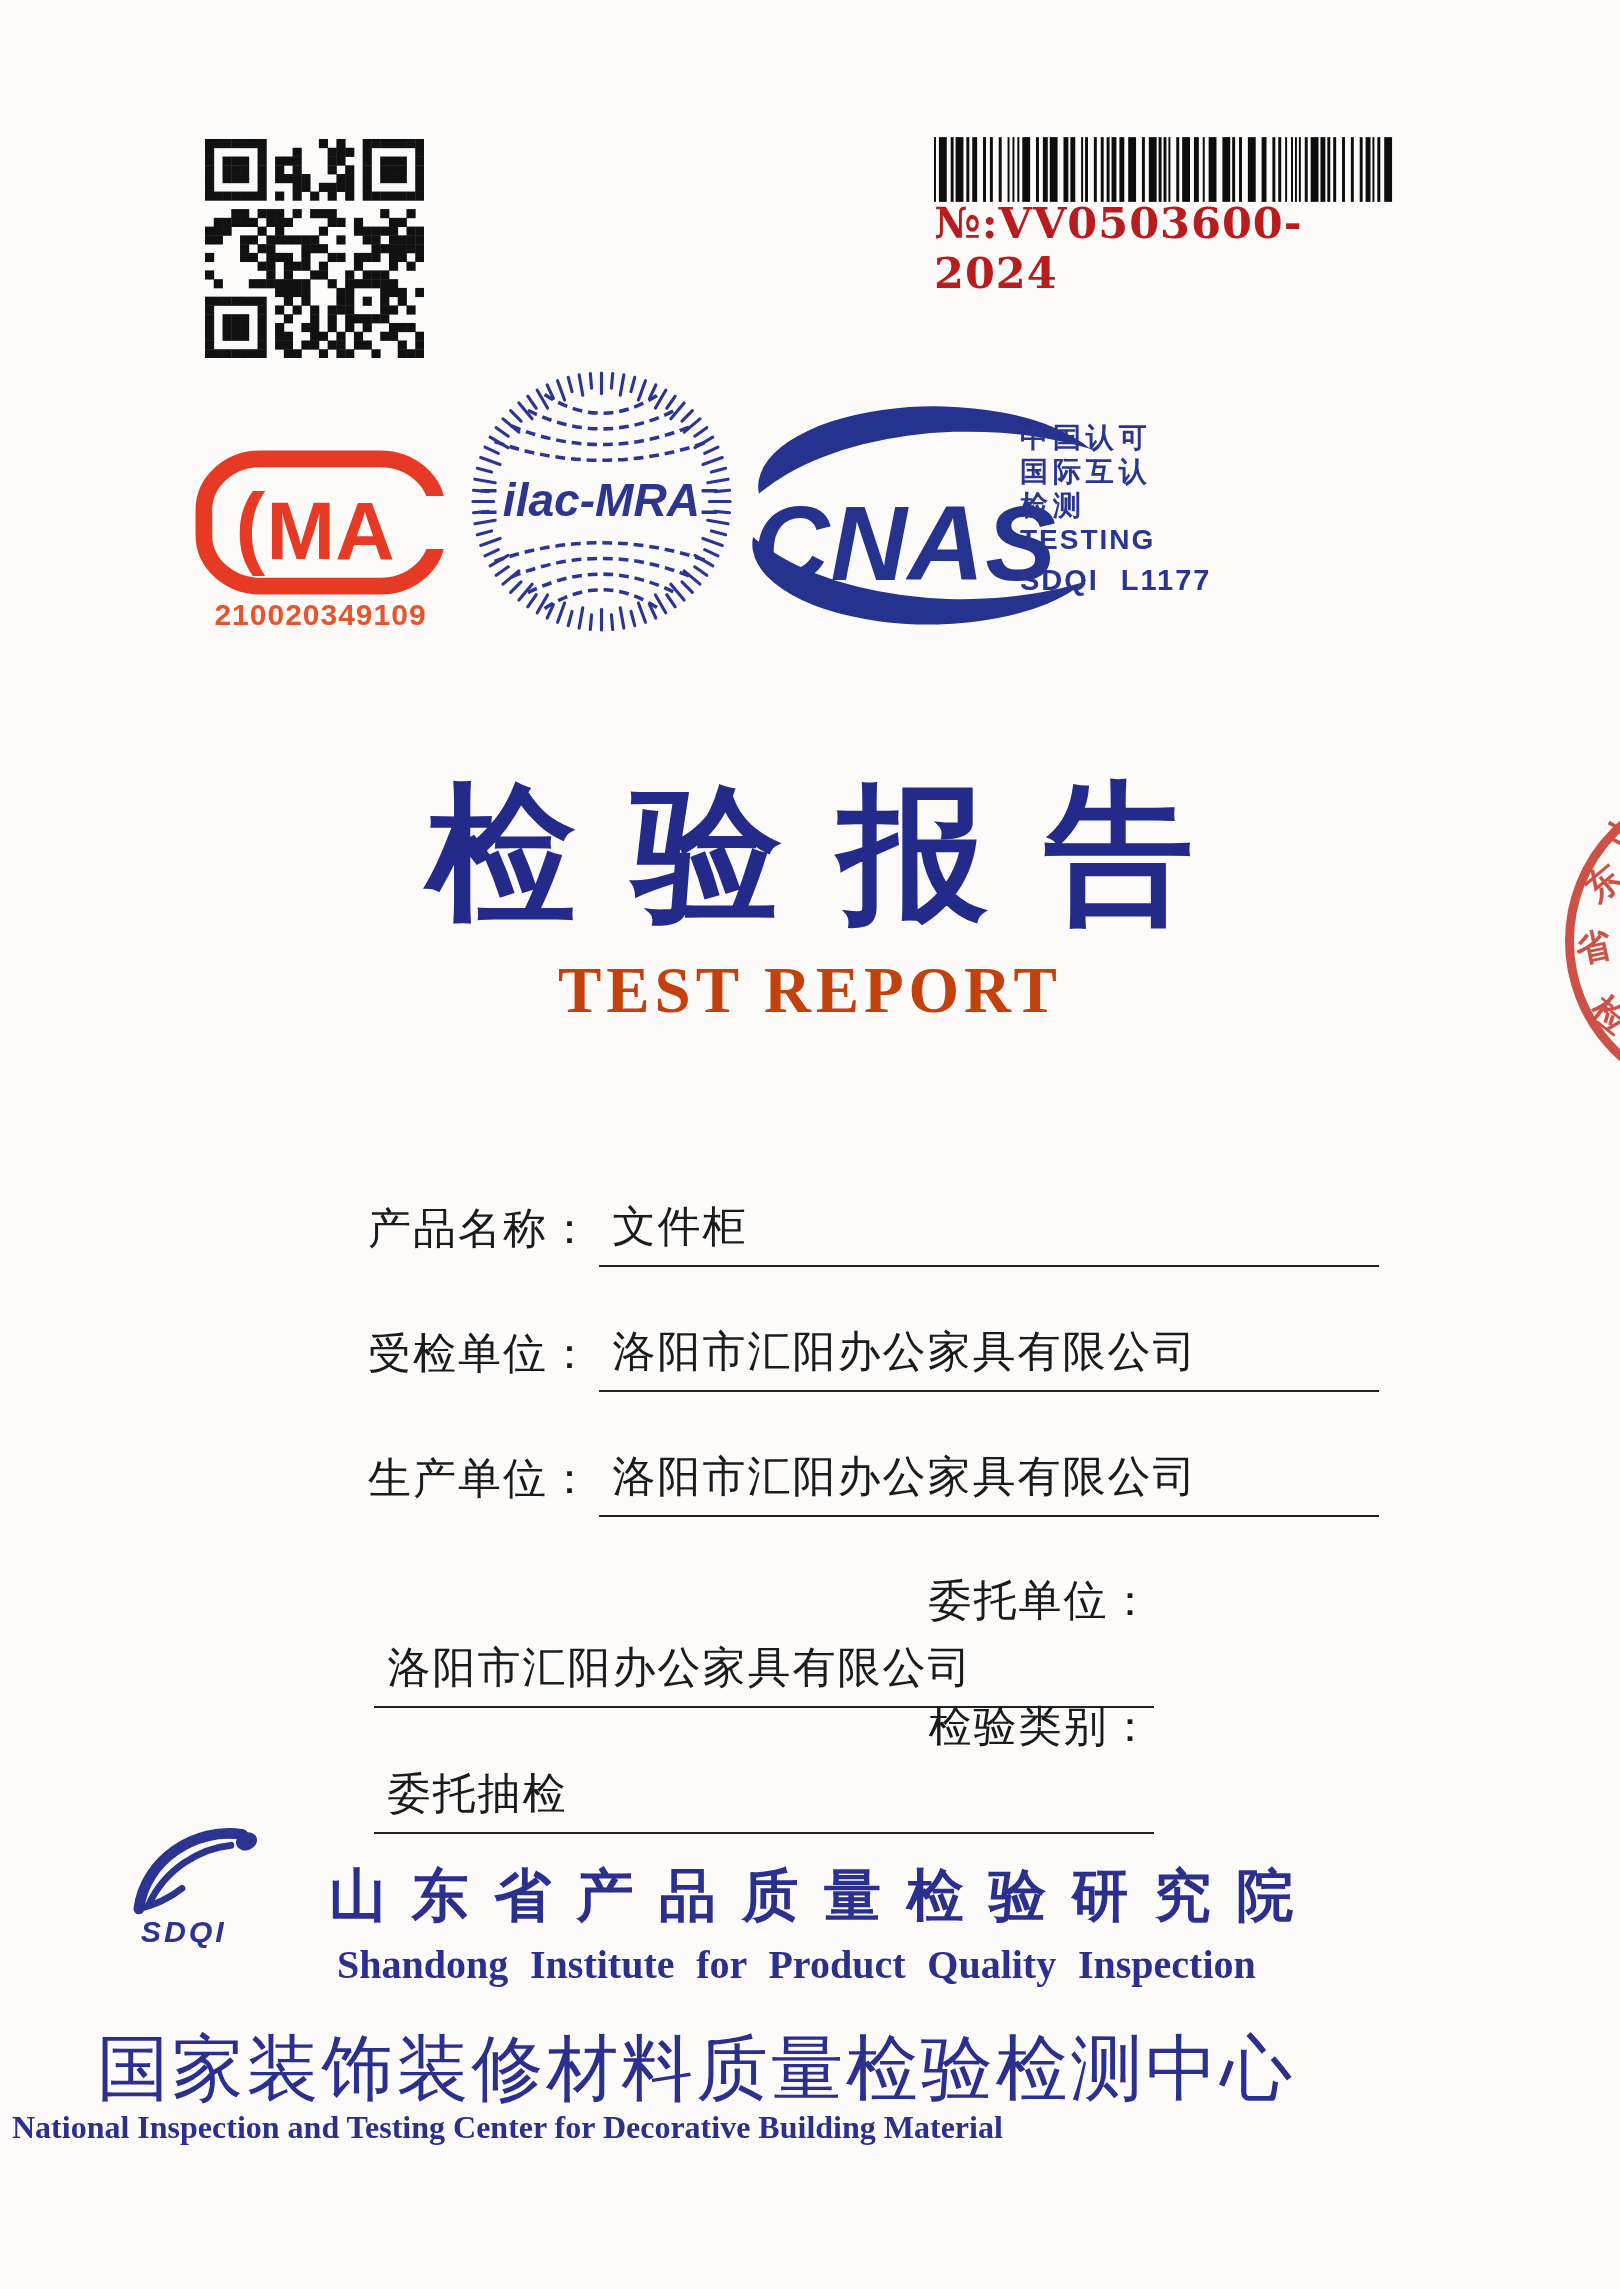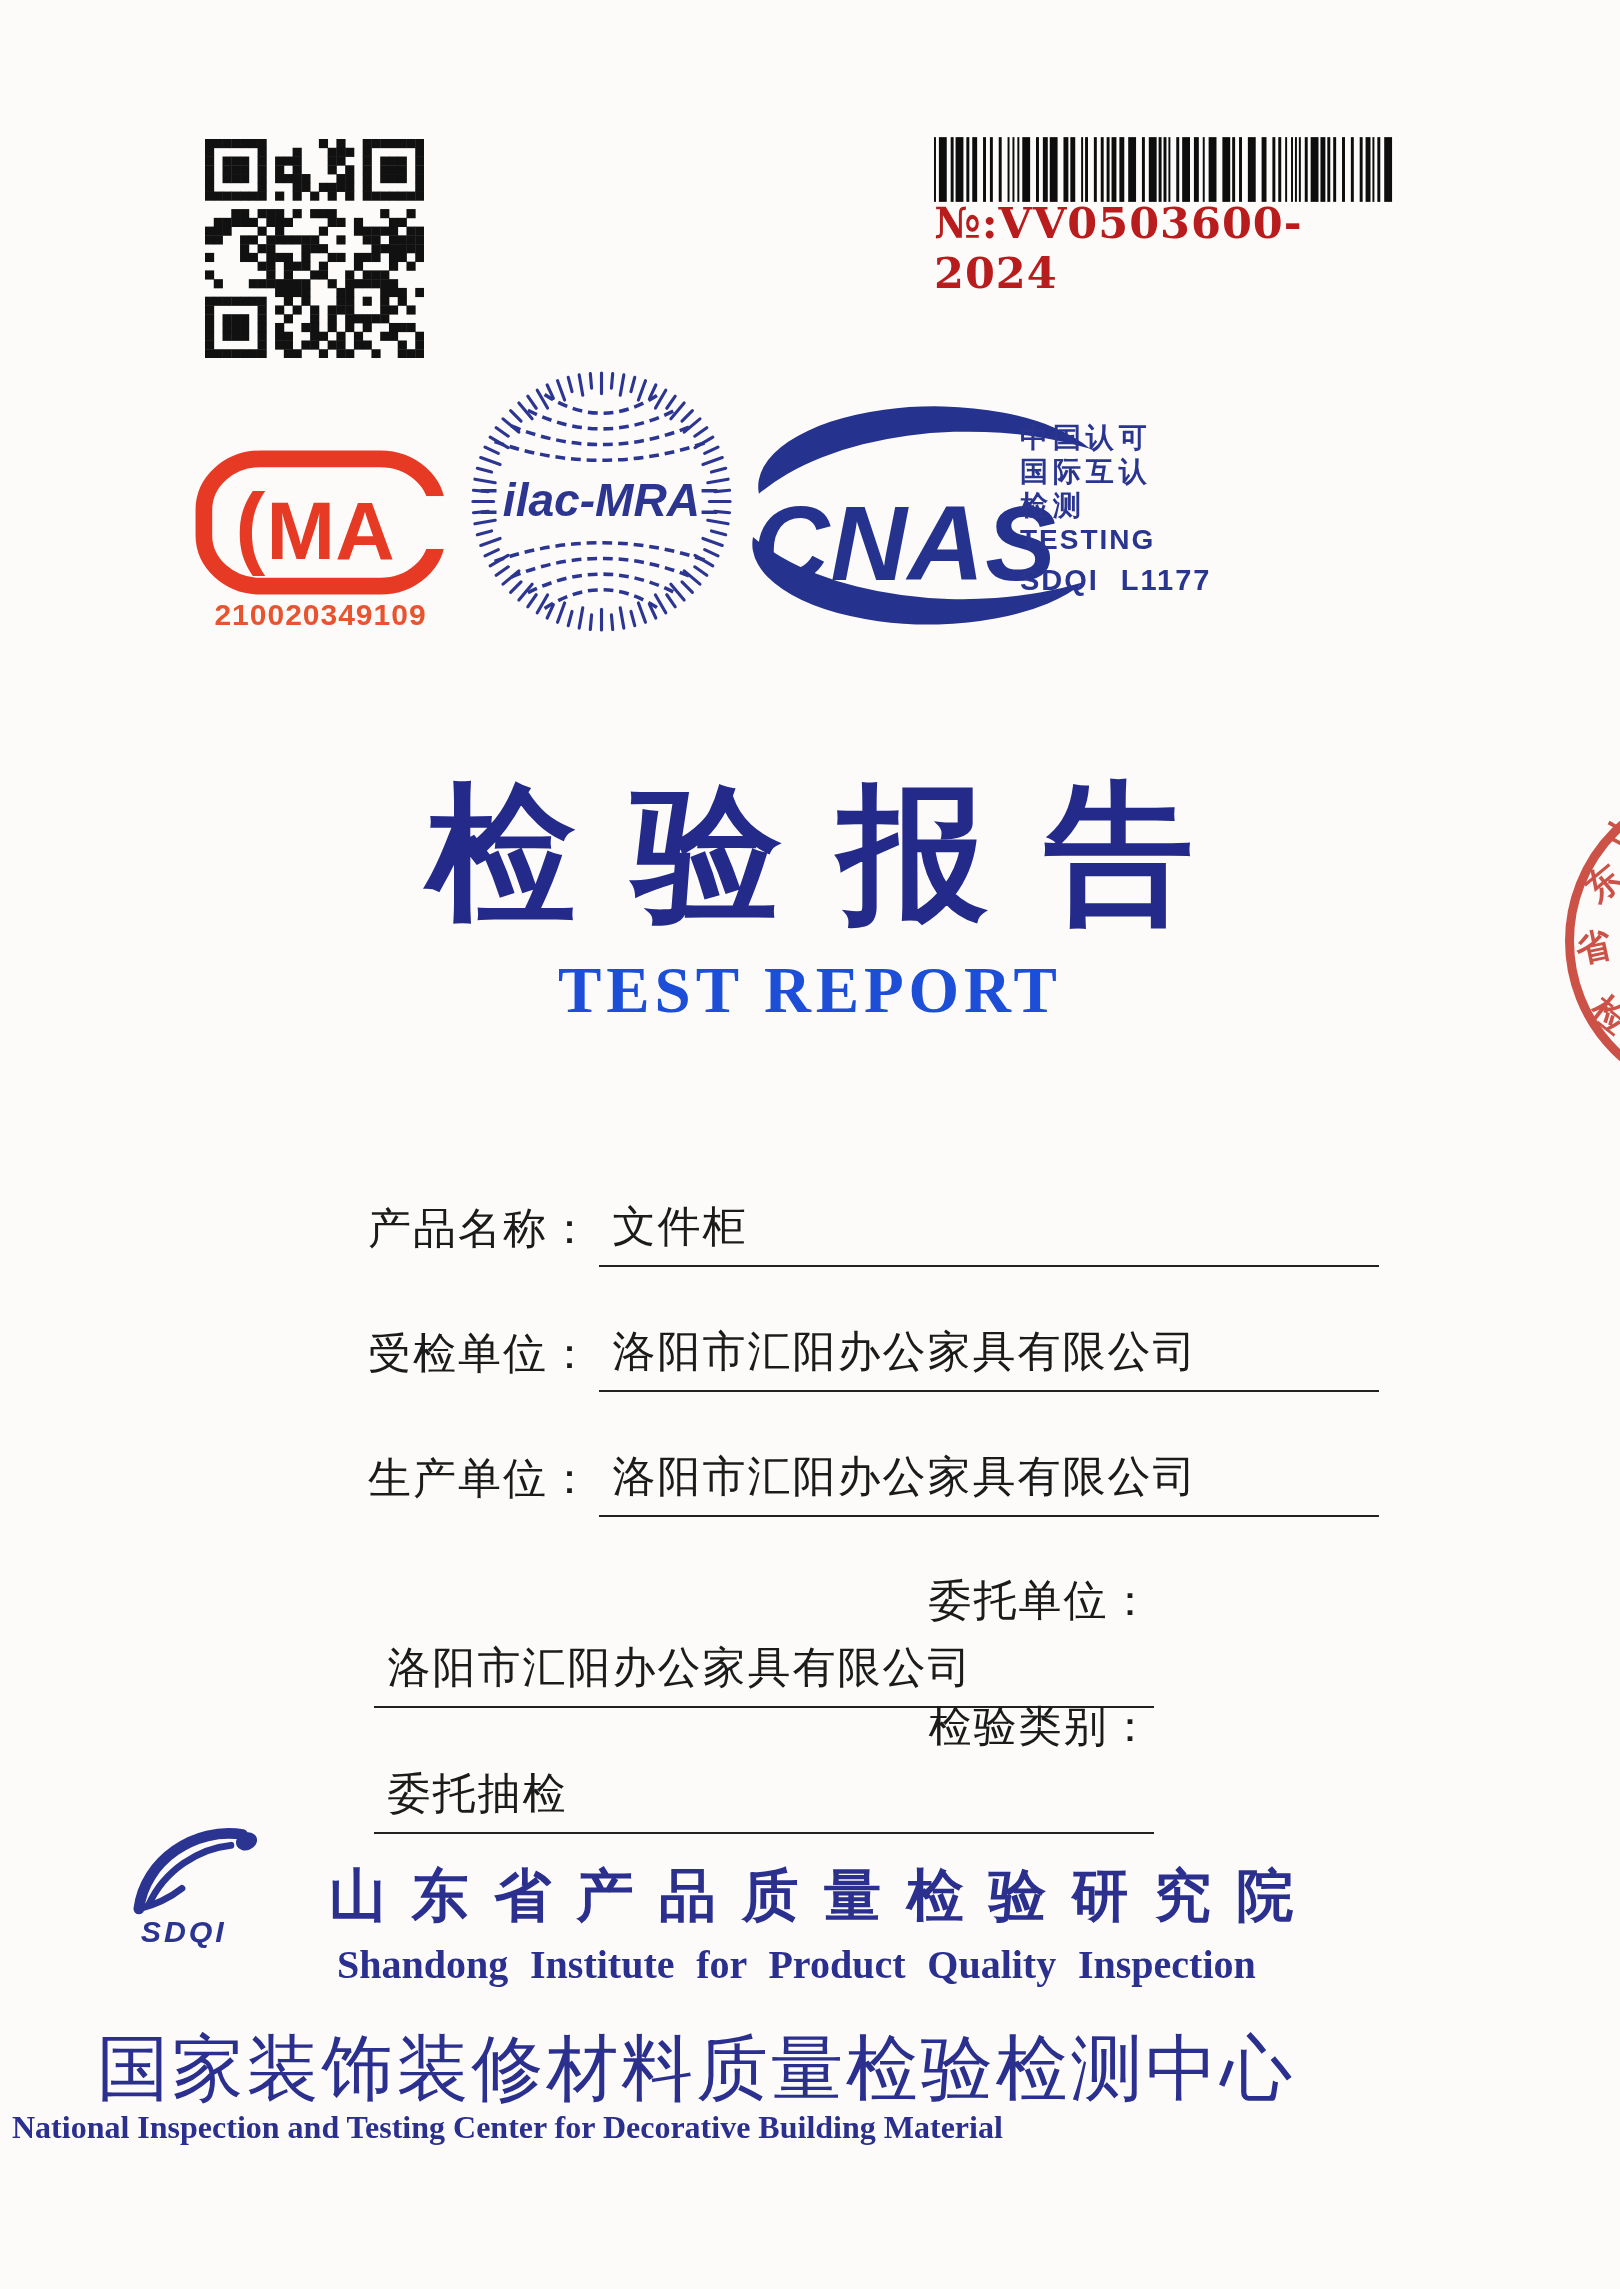--- a/index.html
+++ b/index.html
@@ -43,21 +43,21 @@
   .cnas-text .code{font-size:29px;margin-top:6.9px;letter-spacing:2px;word-spacing:11.8px;font-weight:600;}
 
   
   .title-cn{
     left:0;top:776px;width:1620px;text-align:center;
     font-size:149px;line-height:157px;font-weight:900;
     color:#232a8a;letter-spacing:57px;text-indent:57px;
   }
   .title-en{
     left:0;top:953px;width:1620px;text-align:center;
-    font-size:65px;font-weight:700;color:#1d4ed8;letter-spacing:4.9px;
+    font-size:65px;font-weight:700;color:#c2410c;letter-spacing:4.9px;
   }
 
   
   .stamp{
     left:1565px;top:782px;width:300px;height:300px;
     border:9.8px solid #c9453a;border-radius:50%;
     opacity:.93;
   }
   .stamp span{
     position:absolute;color:#c9453a;font-weight:700;font-size:35px;

